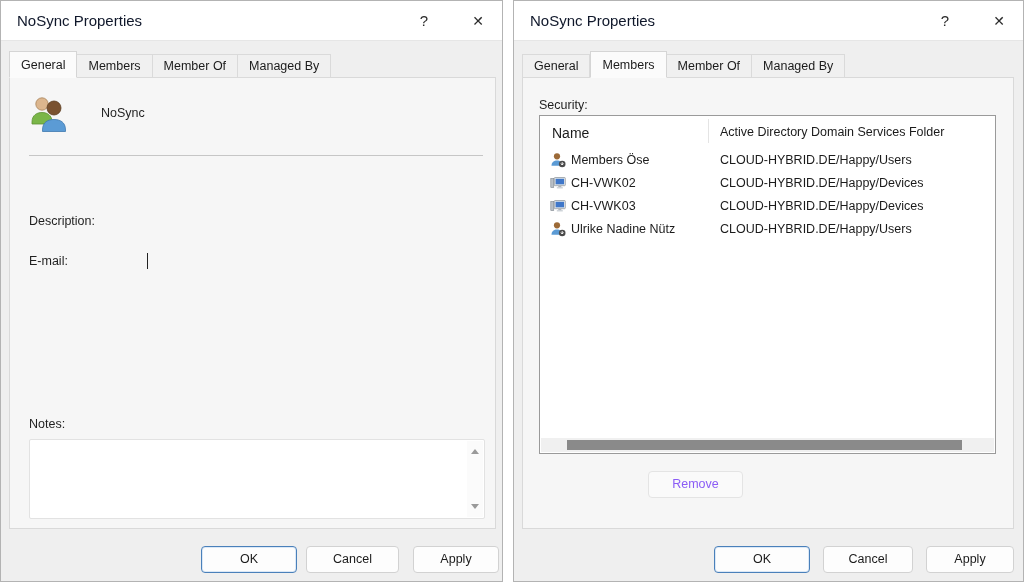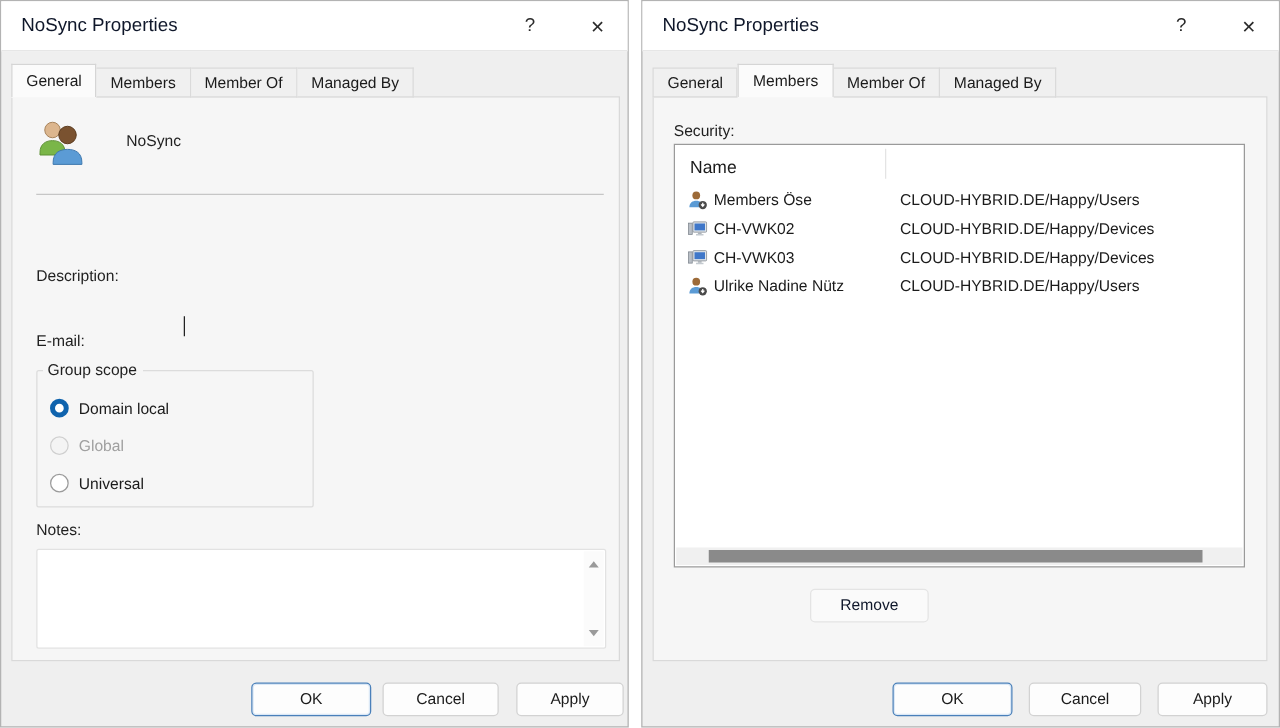--- a/index.html
+++ b/index.html
@@ -64,21 +64,21 @@
   .notes-sb { position:absolute; right:1px; top:1px; width:16px; height:76px; background:#fbfbfb; }
   .sb-arrow { position:absolute; left:4px; width:0; height:0;
               border-left:4px solid transparent; border-right:4px solid transparent; }
   .sb-up   { top:8px;  border-bottom:5px solid #9a9a9a; }
   .sb-down { bottom:8px; border-top:5px solid #9a9a9a; }
 
   .btn { position:absolute; height:27px; background:#fdfdfd; border:1px solid #d2d2d2;
          border-radius:4px; font-size:12.5px; font-family:"Liberation Sans",sans-serif;
          color:#1b1b1b; text-align:center; line-height:25px; cursor:pointer; z-index:2; }
   .btn.focused { border:1px solid #4a80ba; box-shadow: inset 0 0 0 1px #dbe8f6; }
-  .btn.disabled { color:#0f172a; background:#fafafa; border:1px solid #e4e4e4; cursor:default; }
+  .btn.disabled { color:#8b5cf6; background:#fafafa; border:1px solid #e4e4e4; cursor:default; }
   .btn-ok     { left:200px; top:545px; width:96px; }
   .btn-cancel { left:305px; top:545px; width:93px; }
   .btn-apply  { left:412px; top:545px; width:86px; }
   #dlg-right .btn-cancel { left:309px; width:90px; }
   #dlg-right .btn-apply  { left:412px; width:88px; }
 
   
   .members-lbl { left:25px; top:97px; }
   .listbox { left:25px; top:114px; width:457px; height:339px; background:#ffffff;
              border:1px solid #9a9a9a; }
@@ -120,39 +120,24 @@
     <path d="M13.5 37 c0-8 5.5-10.5 11.5-10.5 s11.5 2.5 11.5 10.5 l0 1.5 -23 0 z" fill="#5b9bd5" stroke="#3f78ae" stroke-width="0.8"></path>
   </svg>
   <span class="abs lbl group-name-head">NoSync</span>
   <div class="abs sep"></div>
 
   <input class="field-input inp-gname" value="NoSync" style="">
 
   <span class="abs lbl" style="left:28px; top:213px;">Description:</span>
   <input class="field-input inp-desc" value="entities not synced with MS cloud" style="">
 
-  <span class="abs lbl" style="left:28px; top:265px;">E-mail:</span>
+  <span class="abs lbl" style="left:28px; top:253px;">E-mail:</span>
   <input class="field-input inp-email" value="" style="">
   <div class="caret"></div>
 
-  <fieldset class="grp fs-scope">
-    <legend>Group scope</legend>
-    <div class="radio-row" style="top:16px;">
-      <span class="radio checked"></span>
-      <span class="radio-lbl">Domain local</span>
-    </div>
-    <div class="radio-row" style="top:46px;">
-      <span class="radio disabled"></span>
-      <span class="radio-lbl disabled">Global</span>
-    </div>
-    <div class="radio-row" style="top:76px;">
-      <span class="radio"></span>
-      <span class="radio-lbl">Universal</span>
-    </div>
-  </fieldset>
 
 
   <span class="abs lbl notes-lbl">Notes:</span>
   <div class="abs notes-box">
     <span class="lbl"></span>
     <div class="notes-sb">
       <div class="sb-arrow sb-up"></div>
       <div class="sb-arrow sb-down"></div>
     </div>
   </div>
@@ -176,20 +161,21 @@
     <div class="tab">Managed By</div>
   </div>
 
   <div class="panel"></div>
 
   <span class="abs lbl members-lbl">Security:</span>
 
   <div class="abs listbox">
     <span class="lv-head-name">Name</span>
     <div class="lv-divider"></div>
+    <span class="lv-head-folder">Active Directory Domain Services Folder</span>
 
     <div class="lv-row" style="top:34px;">
       <svg class="lv-icon" viewBox="0 0 16 16">
         <circle cx="7" cy="4.3" r="3.1" fill="#9c6a38"></circle>
         <path d="M1.5 13.8 c0-3.6 2.6-5.2 5.5-5.2 s5.5 1.6 5.5 5.2 z" fill="#5b9bd5"></path>
         <circle cx="12.2" cy="12" r="3.3" fill="#4a4a4a"></circle>
         <path d="M12.2 10.2 v2.4 M10.9 11.5 l1.3 1.5 1.3-1.5" stroke="#ffffff" stroke-width="1" fill="none"></path>
       </svg>
       <span class="lv-name">Members Öse</span>
       <span class="lv-folder">CLOUD-HYBRID.DE/Happy/Users</span>

